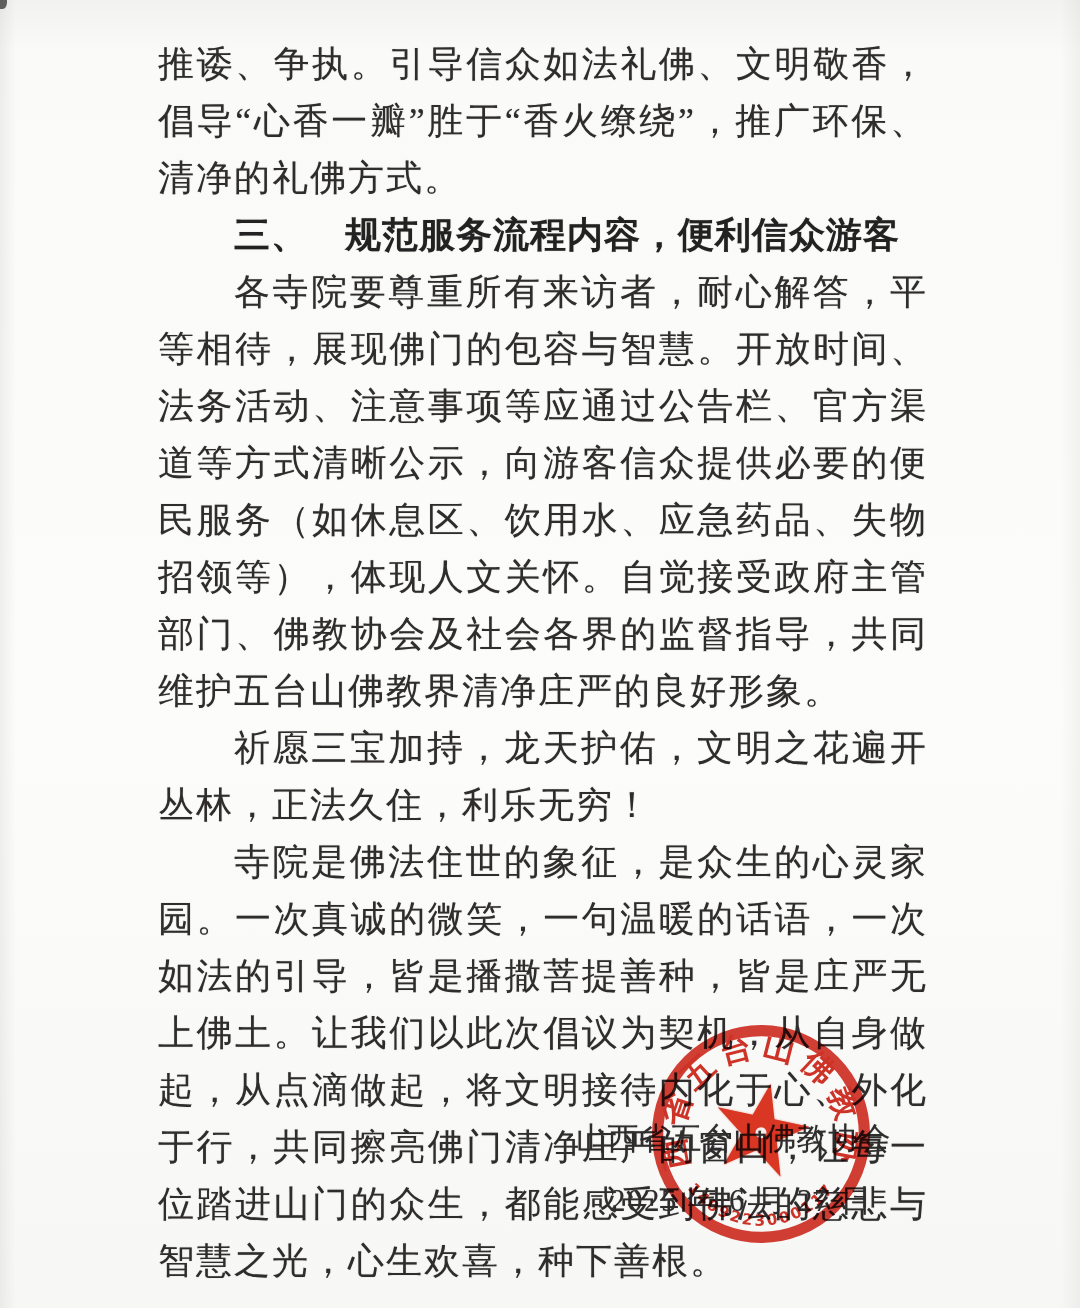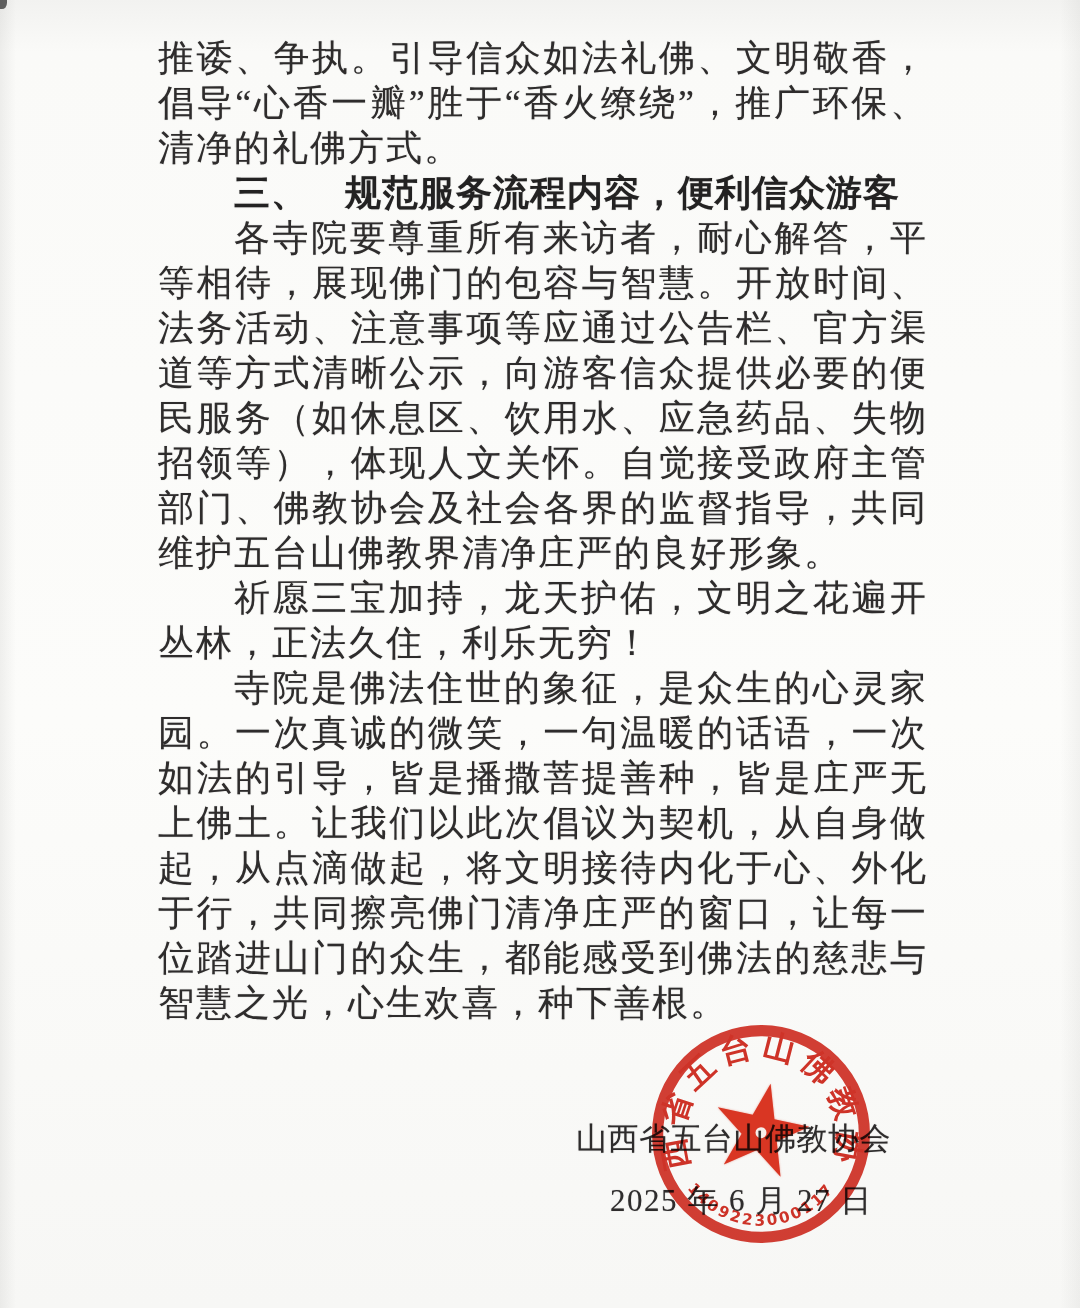--- a/index.html
+++ b/index.html
@@ -34,21 +34,21 @@
     border-radius: 0 0 70% 0;
     opacity: 0.8;
   }
   .doc-text {
     position: absolute;
     left: 158px;
     top: 36px;
     width: 770px;
     color: #2e2c2c;
     font-size: 36px;
-    line-height: 45px;
+    line-height: 57px;
     letter-spacing: 2px;
     text-align: justify;
     text-justify: inter-character;
     text-shadow: 0 0 1px rgba(70,70,70,0.45);
   }
   .doc-text p {
     margin: 0;
     padding: 0;
     text-indent: 76px;
   }

